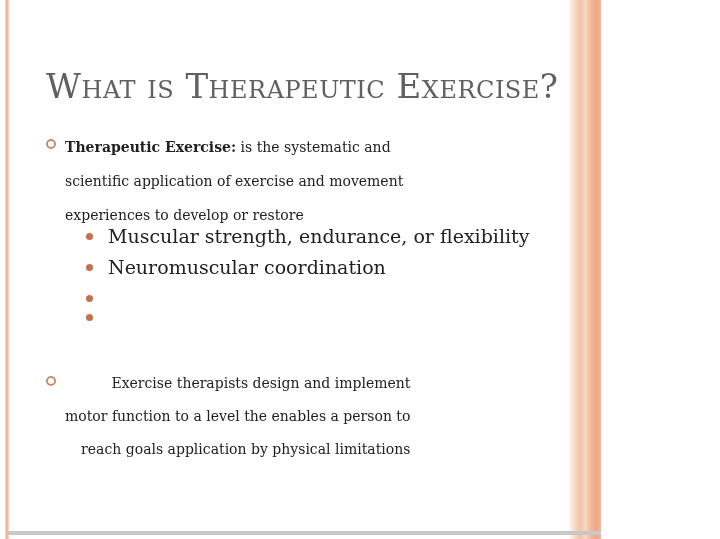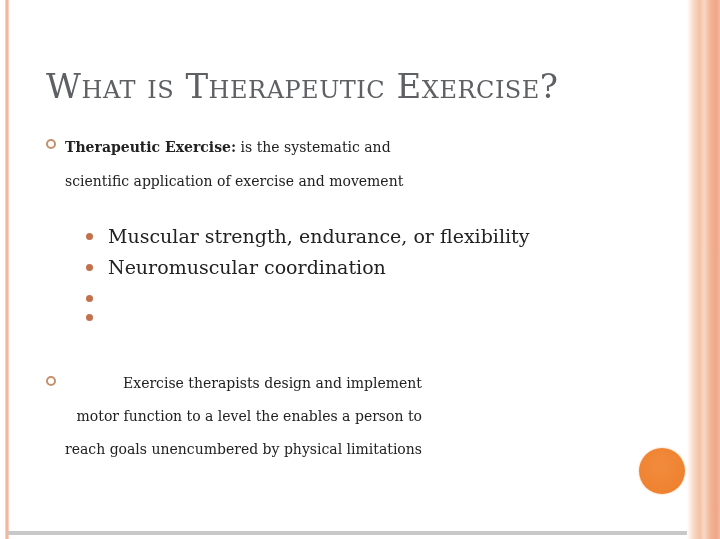--- a/index.html
+++ b/index.html
@@ -1,18 +1,18 @@
 <!DOCTYPE html>
 <html><head>
 <meta charset="utf-8">
 <style>
   html, body { margin: 0; padding: 0; background: #ffffff; }
   .slide-canvas {
     position: relative;
-    width: 720px;
+    width: 601px;
     height: 539px;
     background: #ffffff;
     overflow: hidden;
     font-family: "DejaVu Serif", "Liberation Serif", serif;
   }
   
   .left-accent-line {
     position: absolute;
     left: 5px; top: 0;
     width: 4px; height: 100%;
@@ -98,20 +98,21 @@
   <div class="bottom-divider-line"></div>
   <div class="decorative-circle"></div>
 
   <div class="slide-title">What is Therapeutic Exercise?</div>
 
   <div class="bullet-item bullet-item-1">
     <span class="bullet-ring"></span>
     <div class="bullet-text">
       <div class="line"><span class="bullet-lead">Therapeutic Exercise:</span><span> is the systematic and</span></div>
       <div class="line">scientific application of exercise and movement</div>
+      <div class="line">experiences to develop or restore</div>
     </div>
   </div>
 
   <div class="sub-bullet-list">
     <div class="sub-bullet-item">
       <span class="bullet-dot"></span>
       <span>Muscular strength, endurance, or flexibility</span>
     </div>
     <div class="sub-bullet-item">
       <span class="bullet-dot"></span>
@@ -123,17 +124,17 @@
     <div class="sub-bullet-item">
       <span class="bullet-dot"></span>
     </div>
   </div>
 
   <div class="bullet-item bullet-item-2">
     <span class="bullet-ring"></span>
     <div class="bullet-text">
       <div class="line">Exercise therapists design and implement</div>
       <div class="line">motor function to a level the enables a person to</div>
-      <div class="line">reach goals unencumbered by physical limitations</div>
+      <div class="line">reach goals application by physical limitations</div>
     </div>
   </div>
 
 </div>
 
 </body></html>

